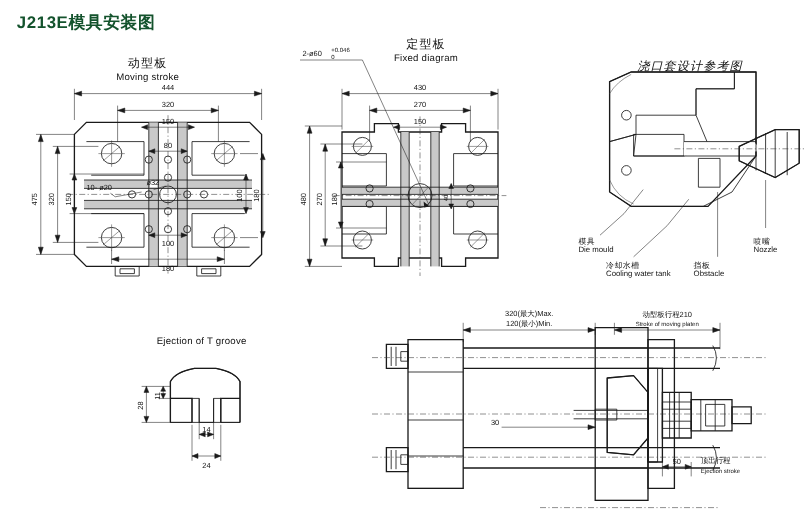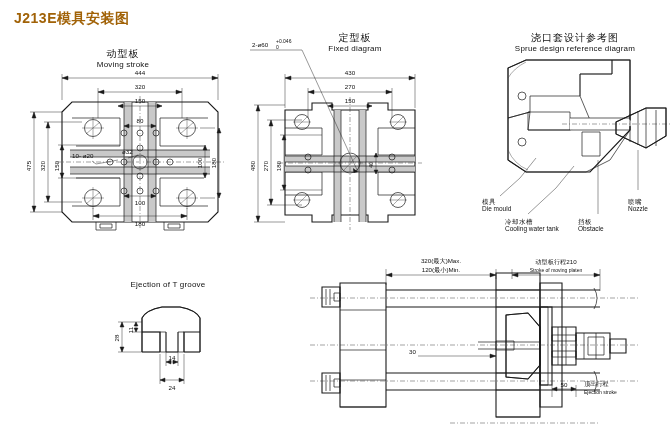--- a/index.html
+++ b/index.html
@@ -1,19 +1,19 @@
 <!DOCTYPE html>
 <html><head>
 <meta charset="utf-8">
 <style>
   html,body{margin:0;padding:0;background:#ffffff;}
   body{width:670px;height:438px;position:relative;overflow:hidden;
        font-family:"Liberation Sans","DejaVu Sans",sans-serif;color:#111;}
   .abs{position:absolute;}
-  #title{left:14px;top:10px;font-size:14px;font-weight:bold;color:#a16207;letter-spacing:.5px;}
+  #title{left:14px;top:10px;font-size:14px;font-weight:bold;color:#14532d;letter-spacing:.5px;}
   .cap{text-align:center;line-height:1.15;}
   .cap .zh{font-size:10px;display:block;letter-spacing:1px;}
   .cap .en{font-size:8px;display:block;letter-spacing:.2px;}
   .lbl{font-size:6.5px;line-height:1.1;white-space:nowrap;}
   .lbl .zh{display:block;letter-spacing:.5px;}
   .lbl .en{display:block;}
   svg{position:absolute;left:0;top:0;overflow:visible;}
   .ln{stroke:#1a1a1a;stroke-width:.7;fill:none;}
   .ln2{stroke:#1a1a1a;stroke-width:1.1;fill:none;}
   .thin{stroke:#444;stroke-width:.45;fill:none;}
@@ -211,23 +211,22 @@
 
   <path class="dim" d="M10 50 L62 50 M62 50 L118 172"></path>
   <path d="M118 172 l-5 -4 l0.6 5 z" fill="#1a1a1a"></path>
   <g>
     <text class="dtxt" x="12" y="47">2-ø60</text>
     <text class="dtxt sm" x="36" y="43">+0.046</text>
     <text class="dtxt sm" x="36" y="49">0</text>
   </g>
 </svg>
 
-<div class="abs cap" style="left:505px;top:32px;width:140px;">
+<div class="abs cap" style="left:505px;top:50px;width:140px;font-style:italic;">
   <span class="zh">浇口套设计参考图</span>
-  <span class="en">Sprue design reference diagram</span>
 </div>
 
 <svg class="abs" style="left:470px;top:0;width:200px;height:250px;" viewBox="0 0 200 250">
   <defs>
     <pattern id="h45" width="5" height="5" patternUnits="userSpaceOnUse" patternTransform="rotate(45)">
       <line x1="0" y1="0" x2="0" y2="5" stroke="#1a1a1a" stroke-width=".45"></line>
     </pattern>
     <pattern id="h135" width="5" height="5" patternUnits="userSpaceOnUse" patternTransform="rotate(-45)">
       <line x1="0" y1="0" x2="0" y2="5" stroke="#1a1a1a" stroke-width=".45"></line>
     </pattern>

